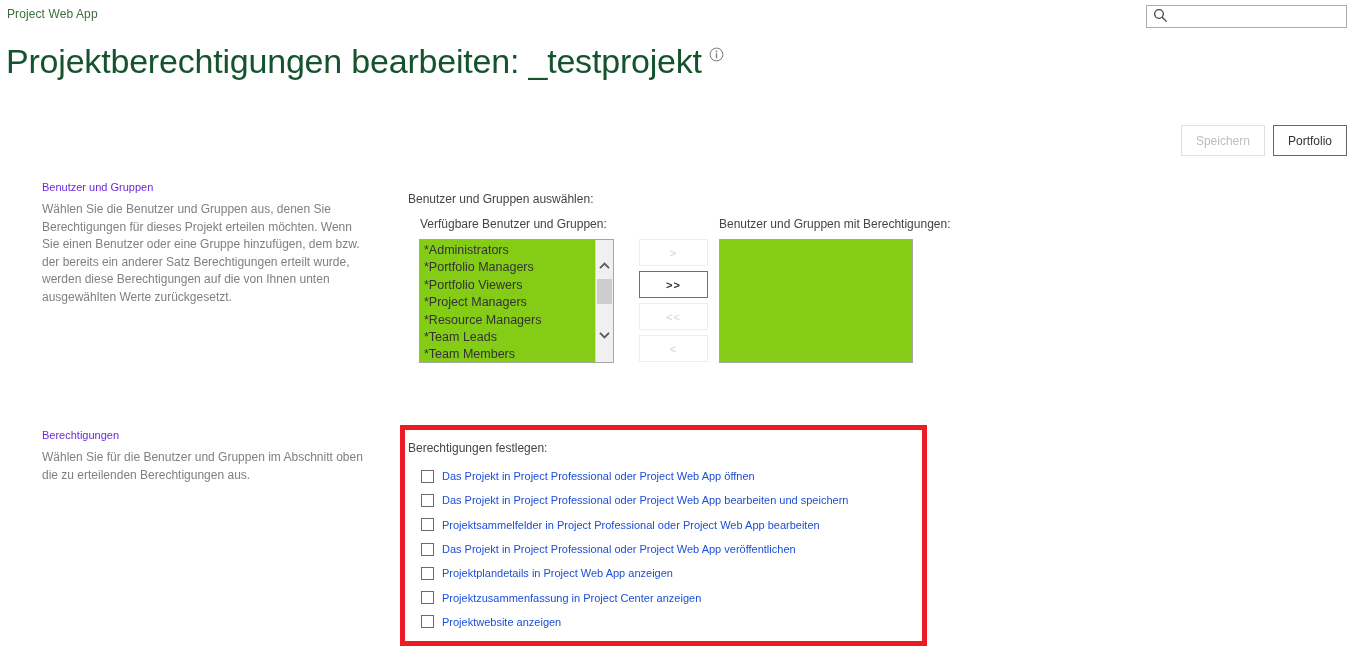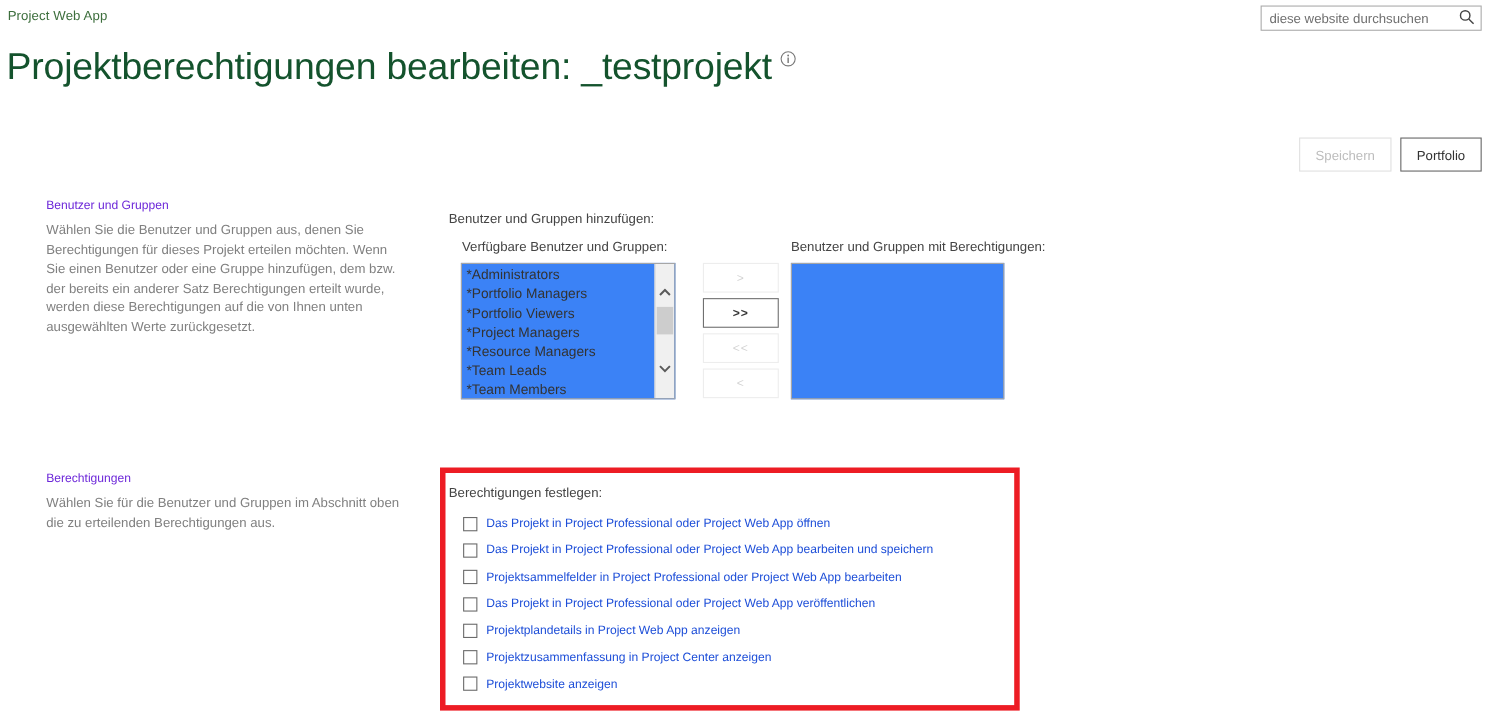--- a/index.html
+++ b/index.html
@@ -129,21 +129,21 @@
     font-size: 12px;
     color: #444444;
     line-height: 16px;
     white-space: nowrap;
   }
 
   
   .listbox {
     position: absolute;
     border: 1px solid #a6a6a6;
-    background: #3b82f6;
+    background: #84cc16;
     box-sizing: border-box;
     overflow: hidden;
     display: flex;
   }
   .listbox-items {
     flex: 1 1 auto;
     padding: 2px 0 0 4px;
     overflow: hidden;
   }
   .listbox-item {
@@ -259,21 +259,20 @@
     cursor: pointer;
     text-align: right;
   }
 </style>
 </head>
 <body>
 
 <a class="suite-link" href="#">Project Web App</a>
 
 <div class="search-box">
-  <input class="search-input" type="text" placeholder="diese website durchsuchen" style="">
   <button class="search-btn">
     <span>
       <svg width="15" height="15" viewBox="0 0 15 15" aria-hidden="true">
         <circle cx="6" cy="6" r="4.3" fill="none" stroke="#444444" stroke-width="1.3"></circle>
         <line x1="9.2" y1="9.2" x2="13.6" y2="13.6" stroke="#444444" stroke-width="1.3"></line>
       </svg>
     </span>
   </button>
 </div>
 
@@ -288,21 +287,21 @@
 </div>
 
 <div class="action-buttons">
   <button class="btn disabled">Speichern</button>
   <button class="btn">Portfolio</button>
 </div>
 
 <div class="section-label" style="left:42px; top:179px;">Benutzer und Gruppen</div>
 <div class="section-desc" style="left:42px; top:201px;">Wählen Sie die Benutzer und Gruppen aus, denen Sie Berechtigungen für dieses Projekt erteilen möchten. Wenn Sie einen Benutzer oder eine Gruppe hinzufügen, dem bzw. der bereits ein anderer Satz Berechtigungen erteilt wurde, werden diese Berechtigungen auf die von Ihnen unten ausgewählten Werte zurückgesetzt.</div>
 
-<div class="field-label" style="left:408px; top:191px;">Benutzer und Gruppen hinzufügen:</div>
+<div class="field-label" style="left:408px; top:191px;">Benutzer und Gruppen auswählen:</div>
 
 <div class="field-label" style="left:420px; top:216px;">Verfügbare Benutzer und Gruppen:</div>
 
 <div class="listbox" style="left:419px; top:239px; width:195px; height:124px;">
   <div class="listbox-items">
     <div class="listbox-item">*Administrators</div>
     <div class="listbox-item">*Portfolio Managers</div>
     <div class="listbox-item">*Portfolio Viewers</div>
     <div class="listbox-item">*Project Managers</div>
     <div class="listbox-item">*Resource Managers</div>

